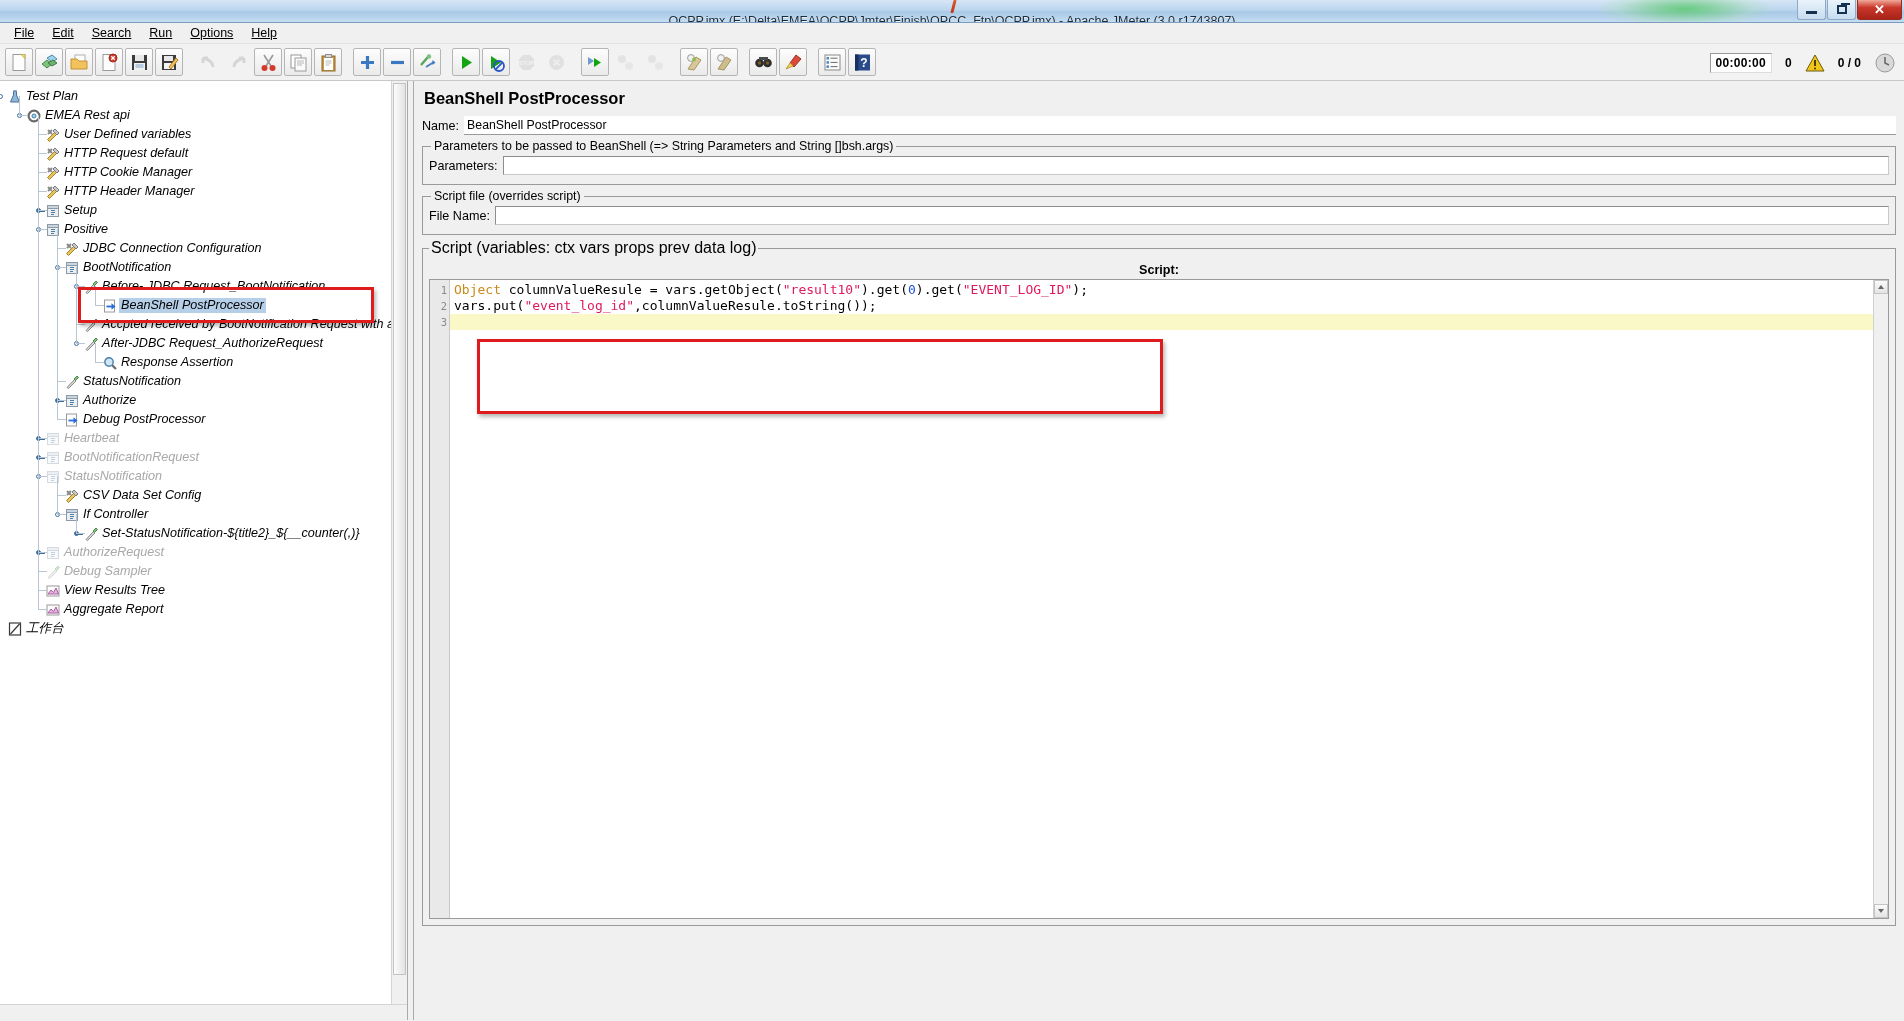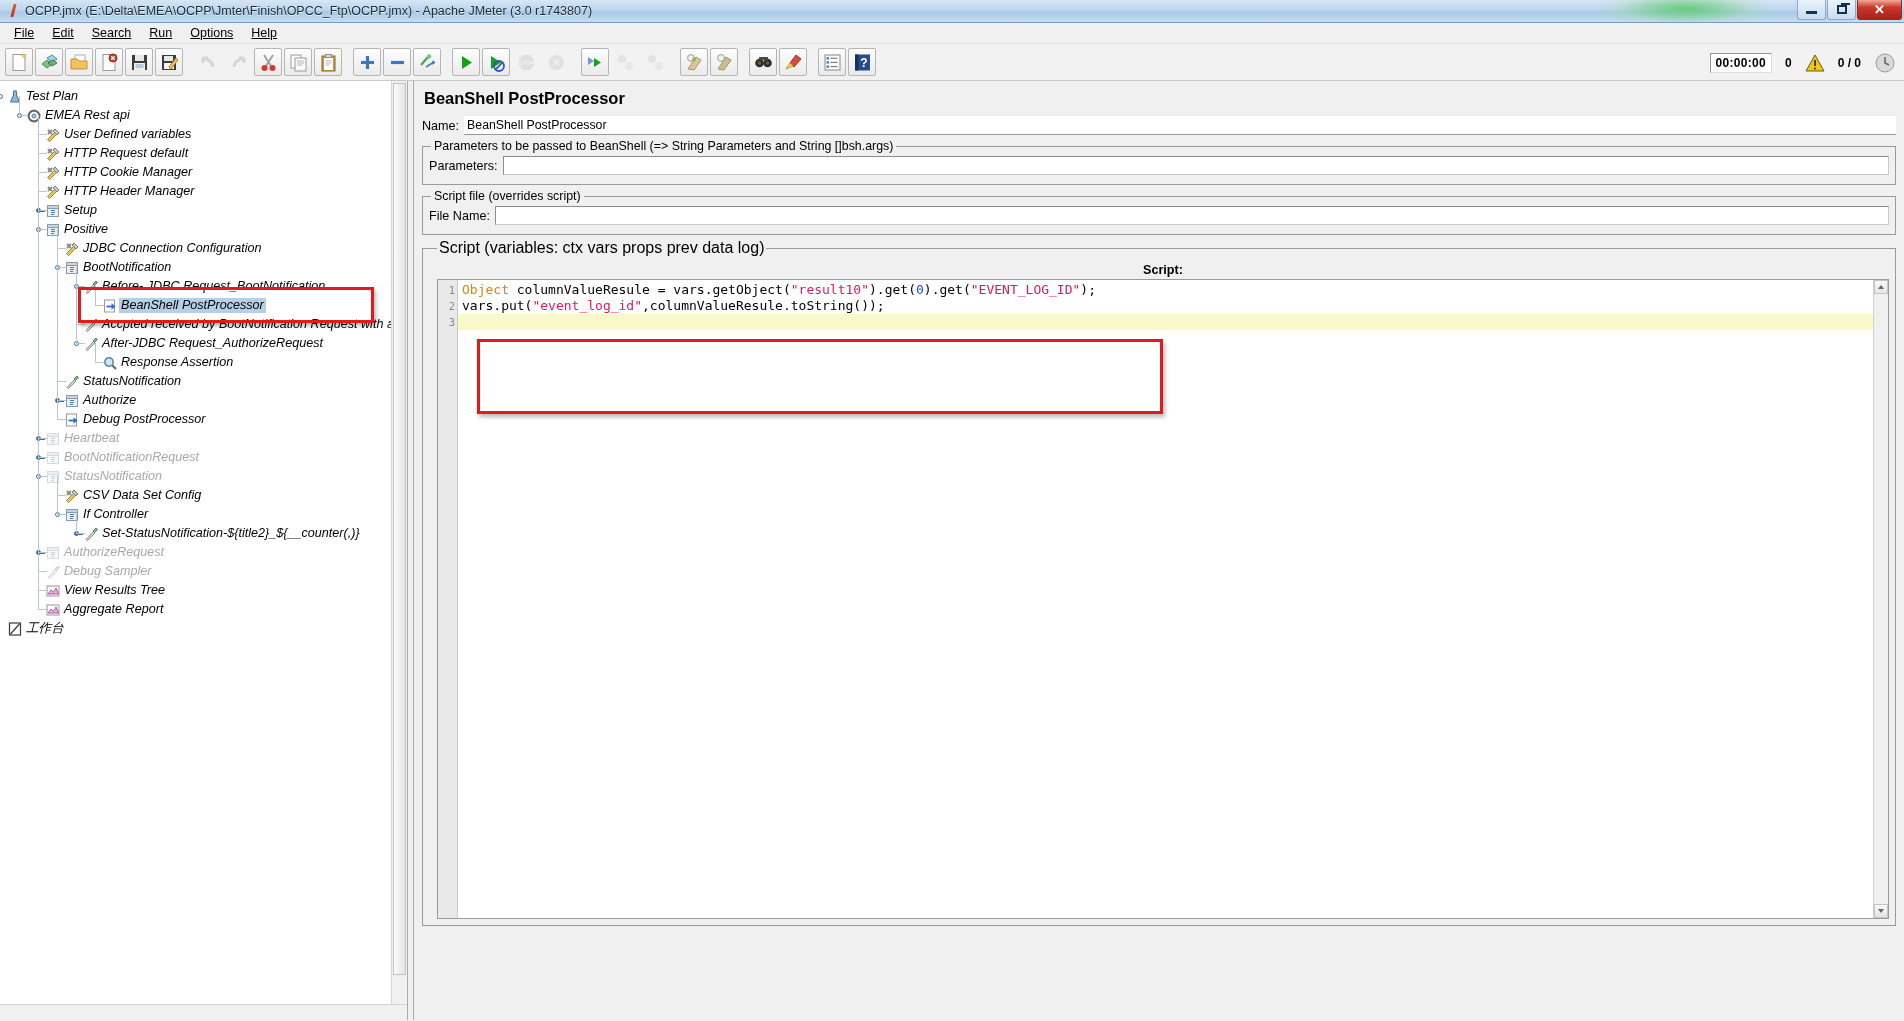--- a/index.html
+++ b/index.html
@@ -12,20 +12,21 @@
   }
 
   
   #titlebar {
     height: 23px;
     background: linear-gradient(to bottom, #d6e6f5 0%, #bcd6ee 45%, #a9c9e6 55%, #c4ddf2 100%);
     border-bottom: 1px solid #7a9cbf;
     display: flex; align-items: center;
     position: relative;
     overflow: hidden;
+    flex-direction: column;
   }
   #titlebar .glow {
     position: absolute; left: 1600px; top: -8px; width: 170px; height: 34px;
     background: radial-gradient(ellipse at center, rgba(90,200,110,0.85) 0%, rgba(160,220,170,0.3) 55%, rgba(255,255,255,0) 75%);
     pointer-events: none;
   }
   .tb-icon {
     width: 14px; height: 14px; margin: 0 5px 0 6px;
     position: relative; flex: none;
   }
@@ -185,21 +186,21 @@
     background: linear-gradient(to bottom, #fbfbfb, #e0e0e0);
     border-left: 1px solid #b0b0b0;
     display: flex; align-items: center; justify-content: center;
   }
   .combo-arrow i {
     width: 0; height: 0; border-left: 4px solid transparent;
     border-right: 4px solid transparent; border-top: 5px solid #333;
   }
 
   
-  #script-grp { margin: 4px 8px 0 8px; padding: 3px 6px 6px 14px; border: 1px solid #9a9a9a; }
+  #script-grp { margin: 4px 8px 0 8px; padding: 3px 6px 6px 6px; border: 1px solid #9a9a9a; }
   #script-head { position: relative; height: 19px; }
   #script-label {
     position: absolute; left: 50%; transform: translateX(-50%);
     top: 3px; font-size: 12.6px; font-weight: bold; color: #000;
   }
   #editor {
     height: 640px; background: #fff; border: 1px solid #9a9a9a;
     display: flex; position: relative; overflow: hidden;
   }
   #gutter {

